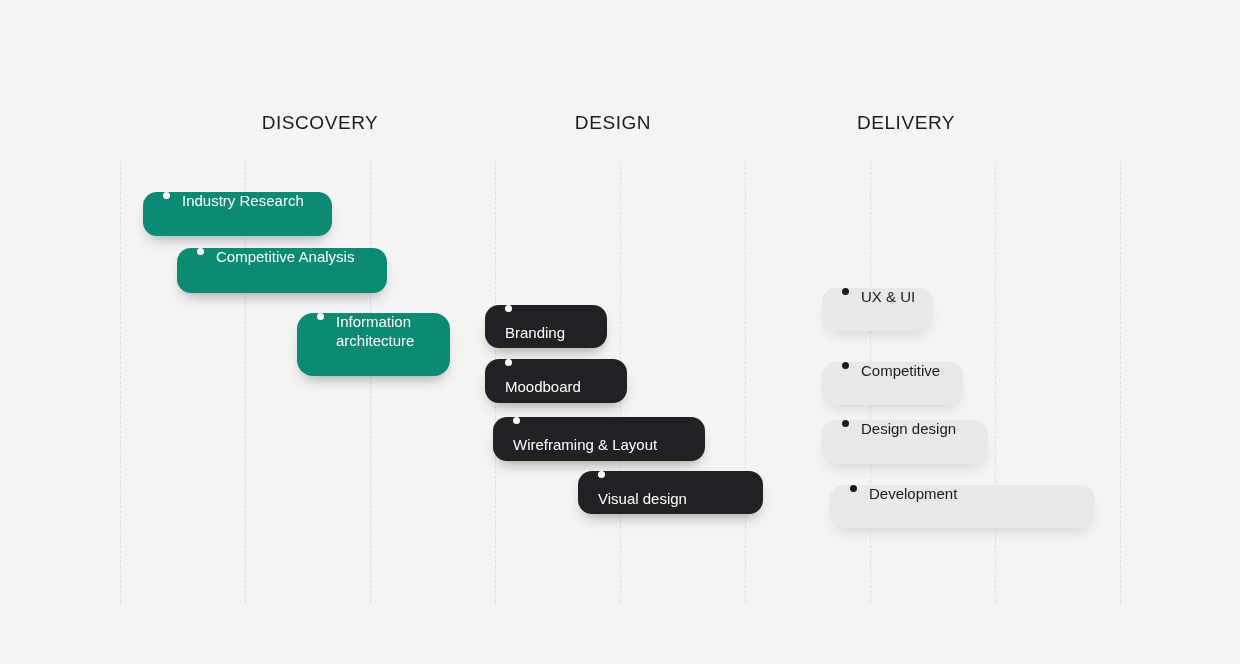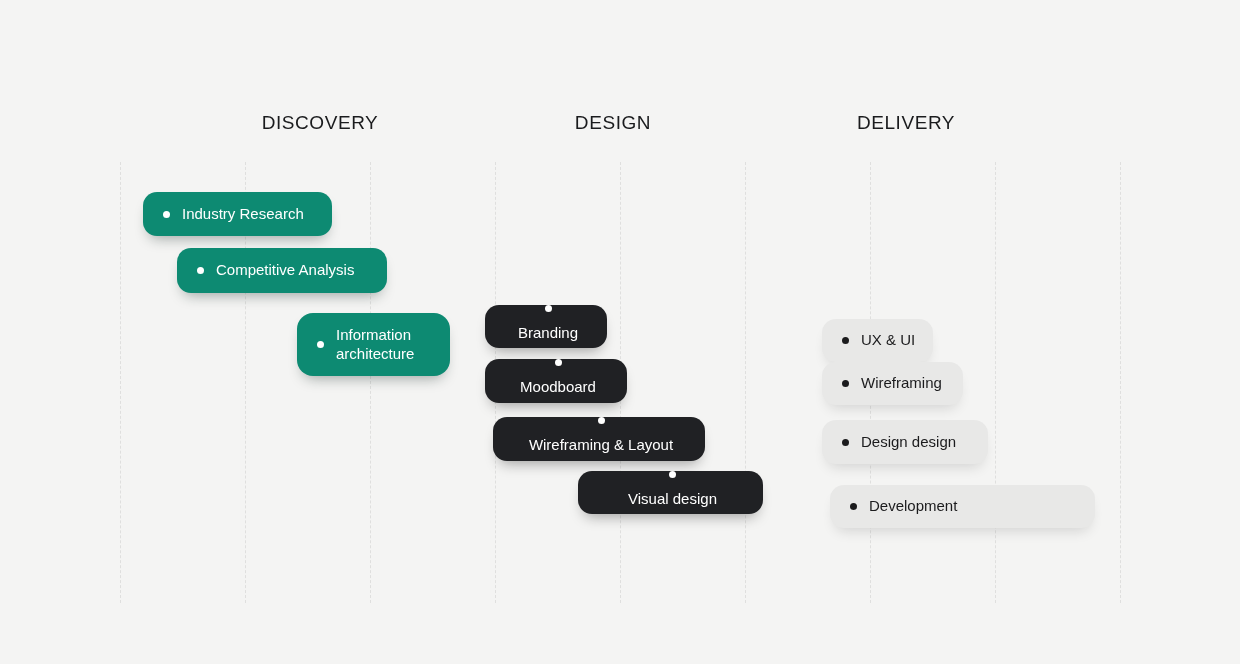--- a/index.html
+++ b/index.html
@@ -29,21 +29,21 @@
     font-size: 19px;
     font-weight: 500;
     letter-spacing: 0.03em;
     color: #1a1b1d;
     white-space: nowrap;
   }
   .pill {
     position: absolute;
     box-sizing: border-box;
     display: flex;
-    align-items: center;
+    align-items: flex-start;
     gap: 12px;
     padding: 0 16px 0 20px;
     border-radius: 14px;
     font-size: 15px;
     line-height: 1.25;
     white-space: nowrap;
   }
   .pill .dot {
     flex: 0 0 auto;
     width: 7px;
@@ -116,27 +116,27 @@
   </div>
   <div class="pill dark" style="left:493px;top:417px;width:212px;height:44px">
     <span class="dot"></span>
     <span>Wireframing &amp; Layout</span>
   </div>
   <div class="pill dark" style="left:578px;top:471px;width:185px;height:43px">
     <span class="dot"></span>
     <span>Visual design</span>
   </div>
 
-  <div class="pill light" style="left:822px;top:319px;width:111px;height:43px">
+  <div class="pill light" style="left:822px;top:288px;width:111px;height:43px">
     <span class="dot"></span>
     <span>UX &amp; UI</span>
   </div>
   <div class="pill light" style="left:822px;top:362px;width:141px;height:43px">
     <span class="dot"></span>
-    <span>Wireframing</span>
+    <span>Competitive</span>
   </div>
   <div class="pill light" style="left:822px;top:420px;width:166px;height:44px">
     <span class="dot"></span>
     <span>Design design</span>
   </div>
   <div class="pill light" style="left:830px;top:485px;width:265px;height:43px">
     <span class="dot"></span>
     <span>Development</span>
   </div>
 

